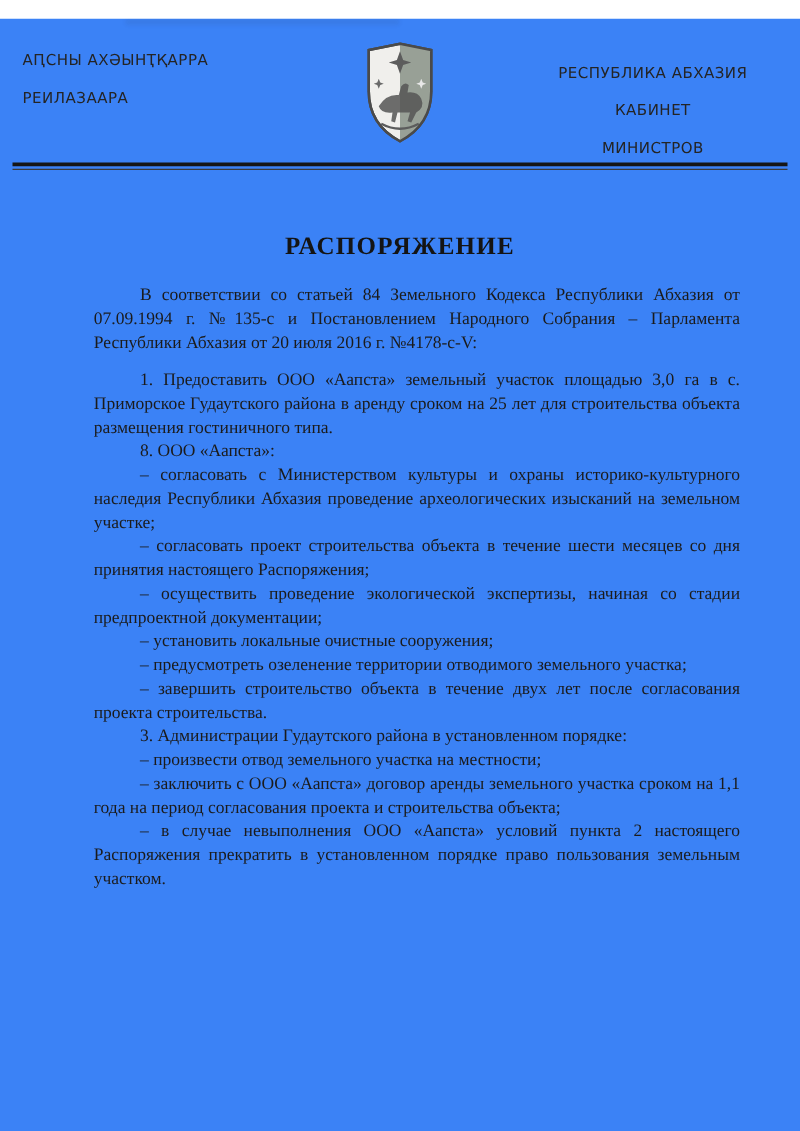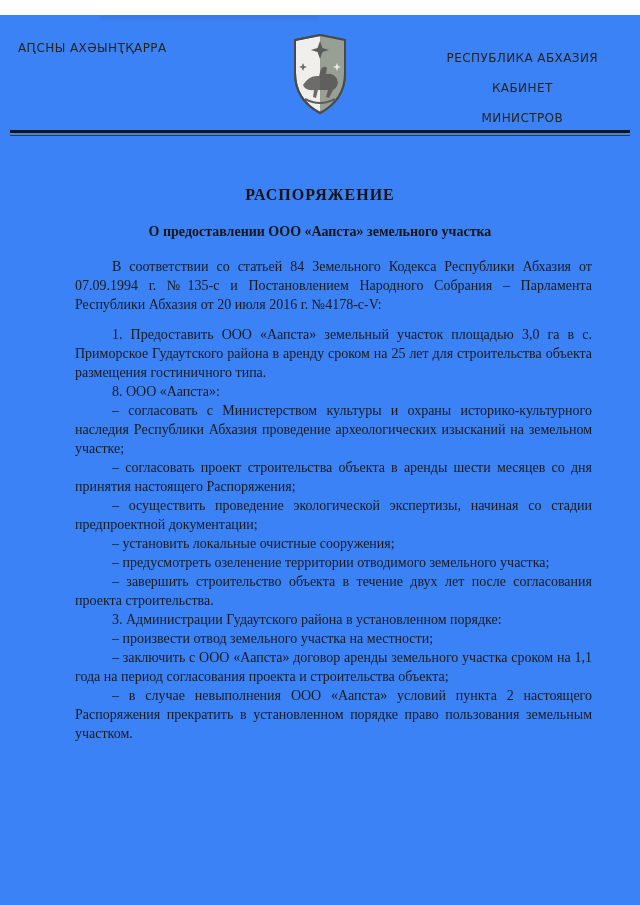--- a/index.html
+++ b/index.html
@@ -48,21 +48,21 @@
   
   .rule { position: absolute; top: 115px; left: 10px; right: 10px; }
   .rule-thick { height: 3px; background: #161616; }
   .rule-thin  { height: 1px; background: #3a3a3a; margin-top: 2px; }
 
   
   .content { position: absolute; top: 121px; left: 0; right: 0; }
   .title {
     margin: 50px 0 0 0;
     text-align: center;
-    font-size: 16px;
+    font-size: 20px;
     font-weight: bold;
     letter-spacing: 1px;
     color: #141414;
   }
   .subtitle {
     margin-top: 18px;
     text-align: center;
     font-weight: bold;
     font-size: 14px;
     line-height: 19px;
@@ -92,20 +92,21 @@
 </head>
 <body>
 
 <div class="page">
 
   <div class="scan-artifact artifact-top"></div>
 
   <header class="letterhead">
     <div class="lh-left">
       <div>АԤСНЫ АХӘЫНҬҚАРРА</div>
+      <div>РЕИЛАЗААРА</div>
     </div>
 
     <div class="lh-emblem">
       <svg width="58" height="88" viewBox="0 0 58 88">
         <path d="M29 2 L54 7 V40 C54 60 44 72 29 80 C14 72 4 60 4 40 V7 Z" fill="#f0efec" stroke="#4a4a4a" stroke-width="2"></path>
         <path d="M29 2 L54 7 V40 C54 60 44 72 29 80 Z" fill="#98a096"></path>
         <path d="M29 2 L54 7 V40 C54 60 44 72 29 80 C14 72 4 60 4 40 V7 Z" fill="none" stroke="#4a4a4a" stroke-width="2"></path>
         <polygon points="29,8 31.5,15 38,17 31.5,19 29,26 26.5,19 20,17 26.5,15" fill="#5c5c5c"></polygon>
         <polygon points="12,30 13.2,33 16,34 13.2,35 12,38 10.8,35 8,34 10.8,33" fill="#6a6a6a"></polygon>
         <polygon points="46,30 47.2,33 50,34 47.2,35 46,38 44.8,35 42,34 44.8,33" fill="#e8e8e8"></polygon>
@@ -123,29 +124,28 @@
 
   <div class="rule">
     <div class="rule-thick"></div>
     <div class="rule-thin"></div>
   </div>
 
   <main class="content">
     <h1 class="title">РАСПОРЯЖЕНИЕ</h1>
 
     <div class="subtitle">
-      <div>О предоставлении ООО «Аапста» земельного участка</div>
     </div>
 
     <div class="paragraphs">
       <p class="para after-gap">В соответствии со статьей 84 Земельного Кодекса Республики Абхазия от 07.09.1994 г. №135-с и Постановлением Народного Собрания – Парламента Республики Абхазия от 20 июля 2016 г. №4178-с-V:</p>
       <p class="para">1. Предоставить ООО «Аапста» земельный участок площадью 3,0 га в с. Приморское Гудаутского района в аренду сроком на 25 лет для строительства объекта размещения гостиничного типа.</p>
       <p class="para">8. ООО «Аапста»:</p>
       <p class="para">– согласовать с Министерством культуры и охраны историко-культурного наследия Республики Абхазия проведение археологических изысканий на земельном участке;</p>
-      <p class="para">– согласовать проект строительства объекта в аренды шести месяцев со дня принятия настоящего Распоряжения;</p>
+      <p class="para">– согласовать проект строительства объекта в течение шести месяцев со дня принятия настоящего Распоряжения;</p>
       <p class="para">– осуществить проведение экологической экспертизы, начиная со стадии предпроектной документации;</p>
       <p class="para">– установить локальные очистные сооружения;</p>
       <p class="para">– предусмотреть озеленение территории отводимого земельного участка;</p>
       <p class="para">– завершить строительство объекта в течение двух лет после согласования проекта строительства.</p>
       <p class="para">3. Администрации Гудаутского района в установленном порядке:</p>
       <p class="para">– произвести отвод земельного участка на местности;</p>
       <p class="para">– заключить с ООО «Аапста» договор аренды земельного участка сроком на 1,1 года на период согласования проекта и строительства объекта;</p>
       <p class="para">– в случае невыполнения ООО «Аапста» условий пункта 2 настоящего Распоряжения прекратить в установленном порядке право пользования земельным участком.</p>
     </div>
   </main>

